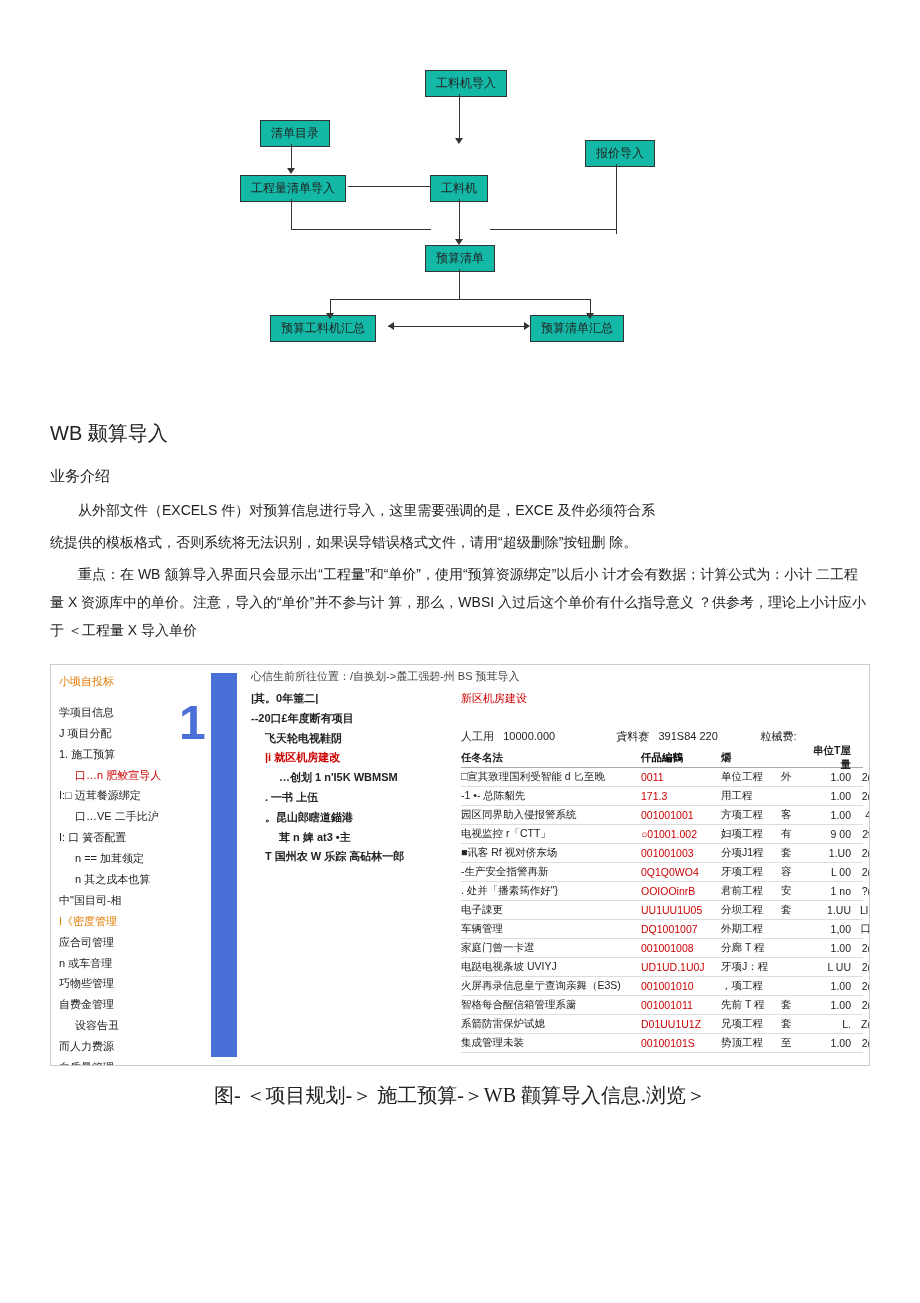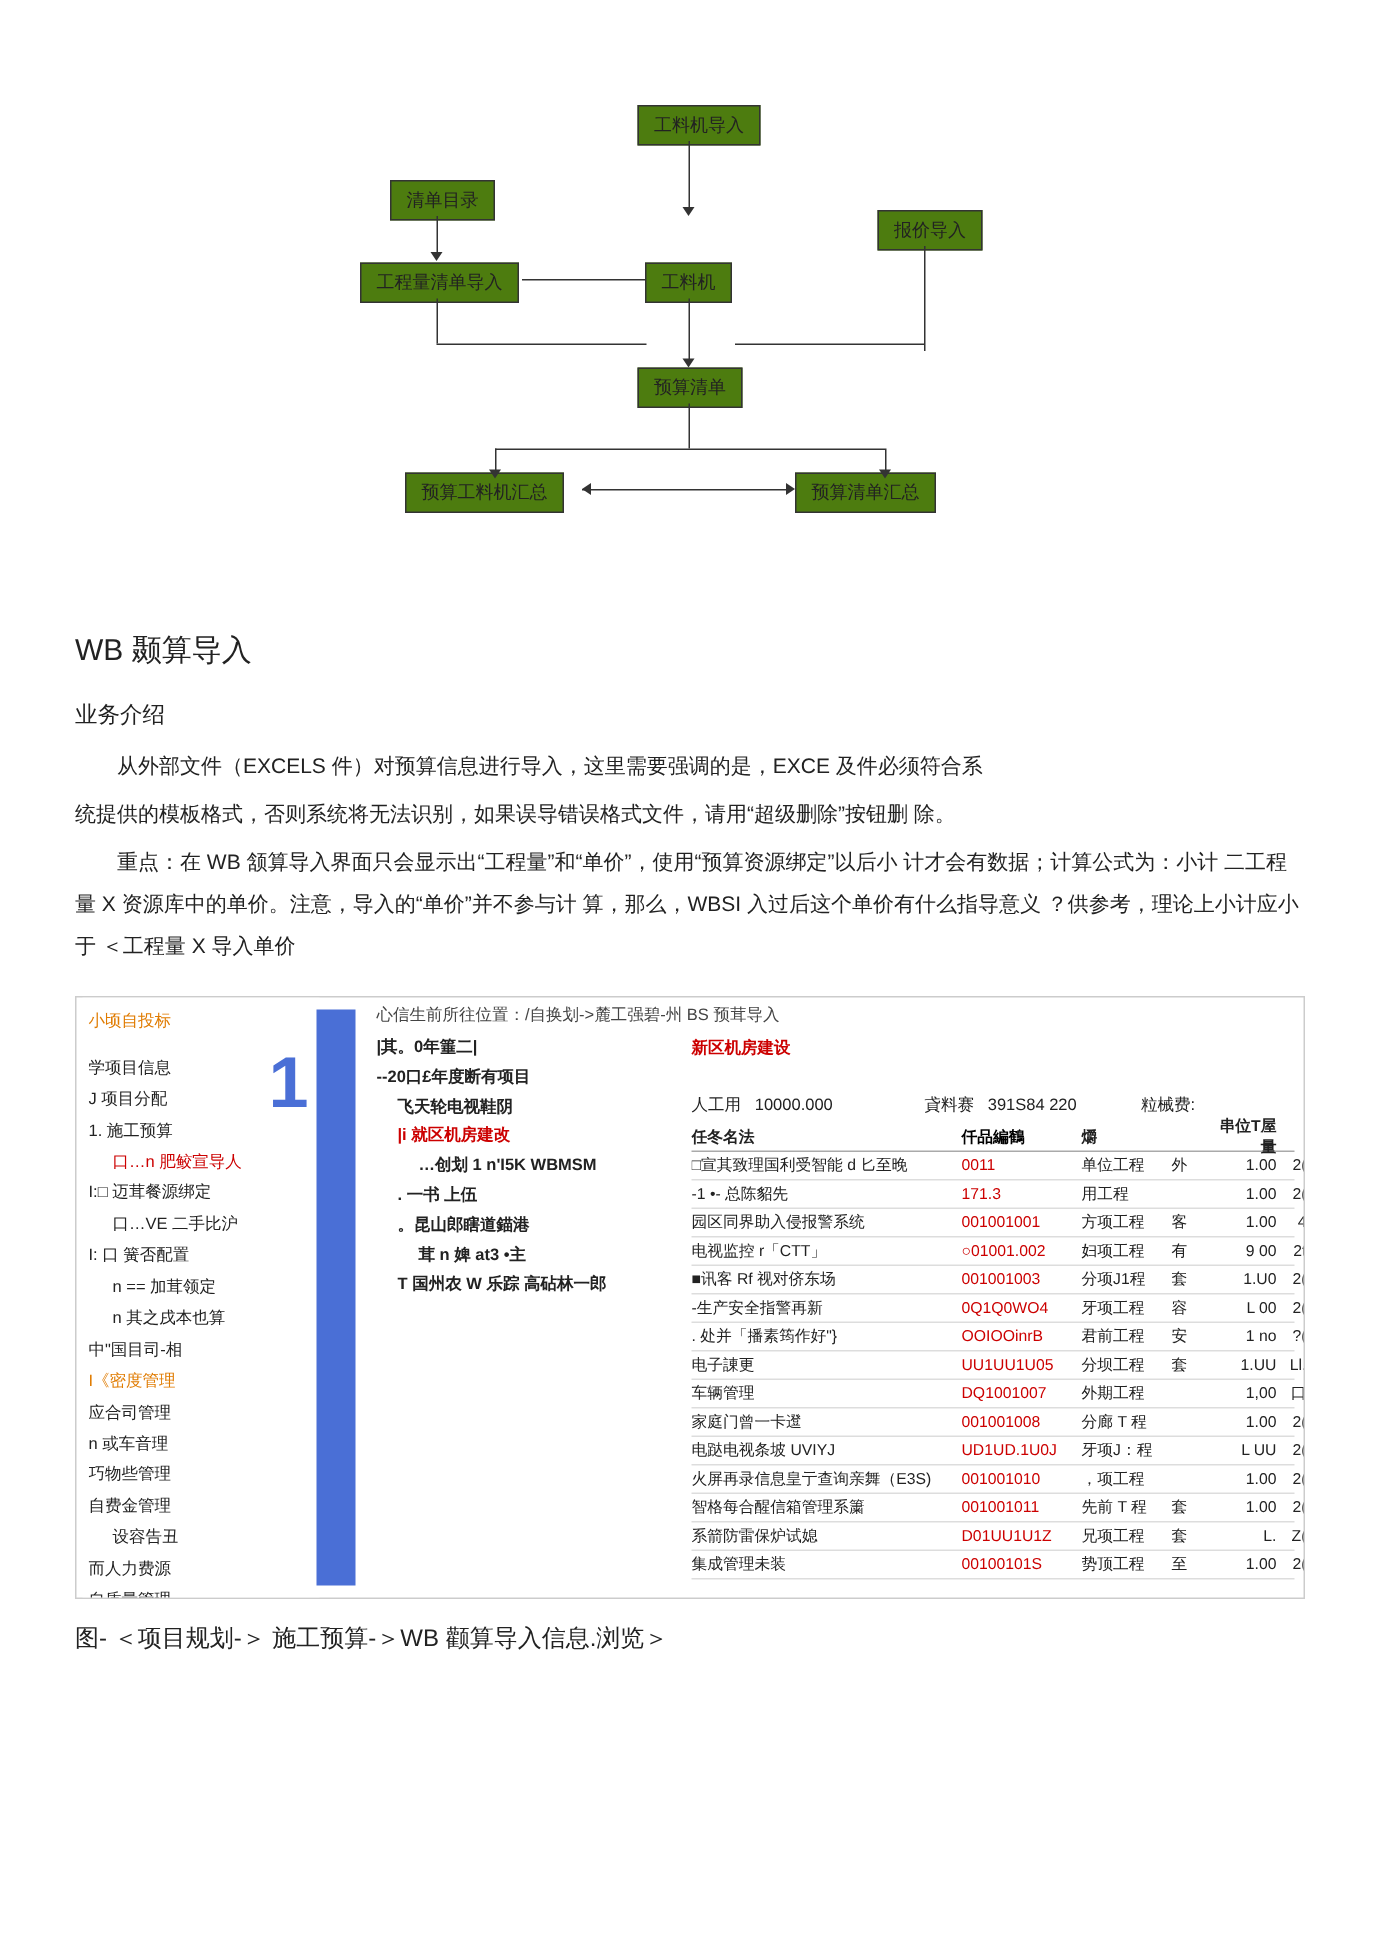--- a/index.html
+++ b/index.html
@@ -16,21 +16,21 @@
     width: 460px;
     margin: 30px auto 40px;
     position: relative;
     height: 310px;
     font-size: 12px;
   }
   .fc-box {
     position: absolute;
     border: 1px solid #333;
     padding: 4px 10px;
-    background: #4d7c0f;
+    background: #14b8a6;
     text-align: center;
     white-space: nowrap;
   }
   .fc-line {
     position: absolute;
     background: #333;
   }
   .fc-arrow-down {
     position: absolute;
     width: 0; height: 0;
@@ -117,21 +117,21 @@
     left: 200px; top: 24px;
     width: 200px;
     line-height: 1.8;
     font-weight: bold;
   }
   .tree div { white-space: nowrap; }
   .newarea {
     position: absolute;
     left: 410px; top: 26px;
     color: #c00;
-    font-weight: bold;
+    font-weight: normal;
   }
   .totals {
     position: absolute;
     left: 410px; top: 64px; right: 6px;
     font-size: 11px;
   }
   .tbl {
     position: absolute;
     left: 410px; top: 84px; right: 6px; bottom: 6px;
     font-size: 10.5px;
@@ -143,23 +143,24 @@
     height: 18px;
   }
   .tbl .thead { font-weight: bold; border-bottom: 1px solid #aaa; }
   .c-name { flex: 0 0 180px; overflow:hidden; }
   .c-code { flex: 0 0 80px; color:#c00; }
   .c-type { flex: 0 0 60px; }
   .c-unit { flex: 0 0 30px; }
   .c-qty  { flex: 0 0 40px; text-align:right; }
   .c-ex   { flex: 0 0 20px; text-align:right; }
   .caption {
-    text-align: left;
-    font-size: 16px;
+    text-align: center;
+    font-size: 20px;
     margin: 16px 0;
+    font-family: Liberation Serif, serif;
   }
 </style>
 </head>
 <body>
 
 <div class="flowchart">
   <div class="fc-box" style="left:195px;top:0">工料机导入</div>
   <div class="fc-line" style="left:229px;top:24px;width:1px;height:46px"></div>
   <div class="fc-arrow-down" style="left:225px;top:68px"></div>
 

